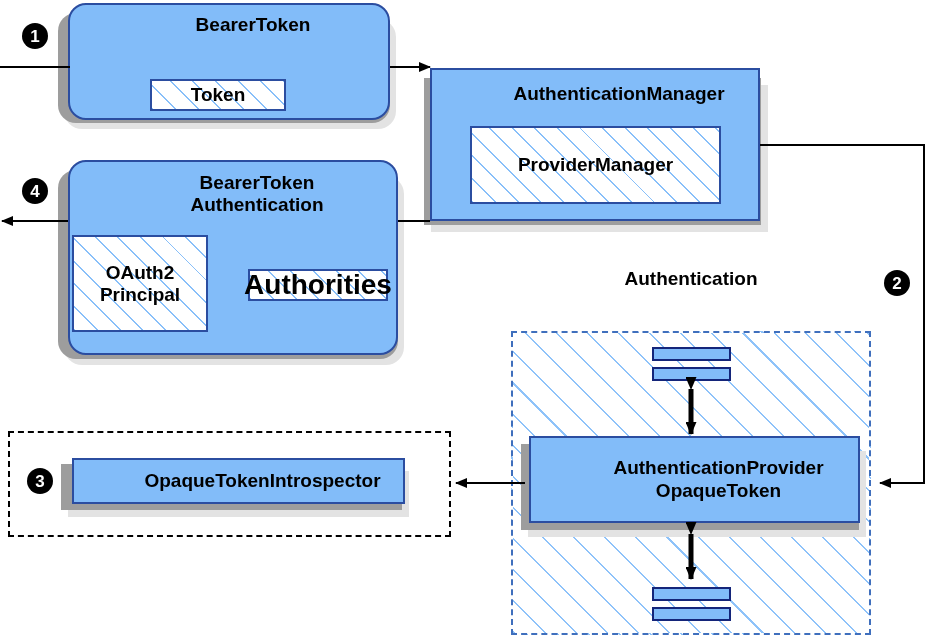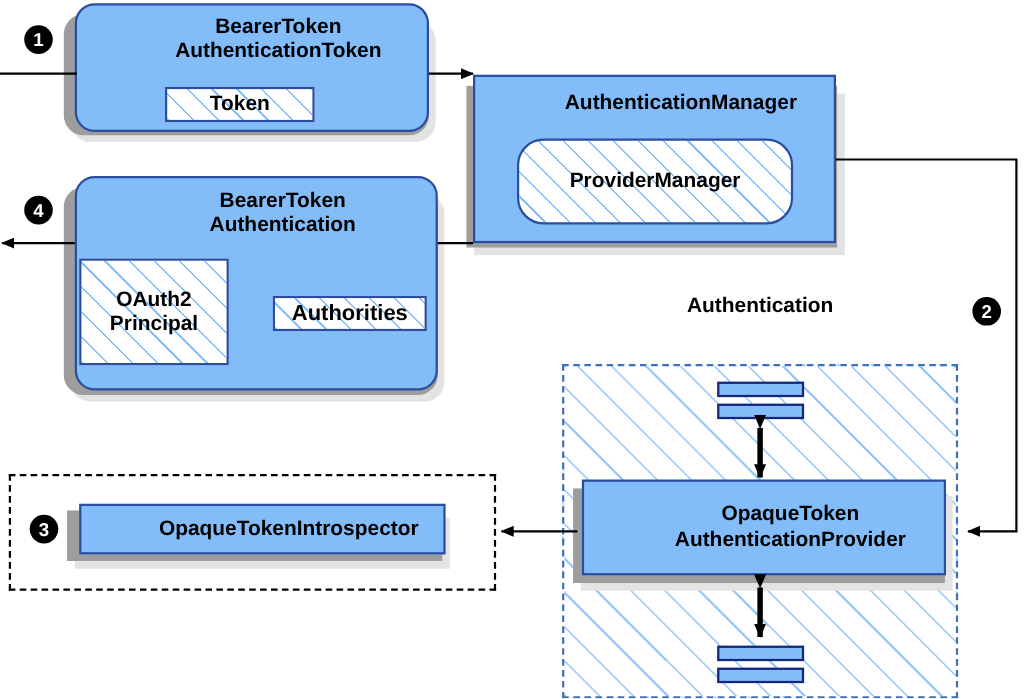--- a/index.html
+++ b/index.html
@@ -169,64 +169,63 @@
 
     <line x1="691" y1="389" x2="691" y2="434" stroke="#000" stroke-width="5" marker-start="url(#arrowUp)" marker-end="url(#arrowDown)"></line>
 
     <line x1="691" y1="534" x2="691" y2="579" stroke="#000" stroke-width="5" marker-start="url(#arrowUp)" marker-end="url(#arrowDown)"></line>
   </svg>
 
   <div class="shadow-dark rounded" style="left:58px; top:13px; width:332px; height:110px;"></div>
   <div class="shadow-light rounded" style="left:64px; top:19px; width:332px; height:110px;"></div>
   <div class="node blue-fill rounded" style="left:68px; top:3px; width:322px; height:117px; padding-top:9px;">
     <div class="title-line n-title">BearerToken</div>
-    <div class="title-line n-title">AuthenticationToken</div>
   </div>
   <div class="hatch-box" style="left:150px; top:79px; width:136px; height:32px; font-size:19px;">
     <span>Token</span>
   </div>
 
   <div class="shadow-dark" style="left:424px; top:78px; width:337px; height:147px;"></div>
   <div class="shadow-light" style="left:431px; top:85px; width:337px; height:147px;"></div>
   <div class="node blue-fill" style="left:430px; top:68px; width:330px; height:153px; padding-top:13px;">
     <div class="title-line n-title">AuthenticationManager</div>
   </div>
-  <div class="hatch-box" style="left:470px; top:126px; width:251px; height:78px; font-size:19px;border-radius:24px;">
+  <div class="hatch-box" style="left:470px; top:126px; width:251px; height:78px; font-size:19px;">
     <span>ProviderManager</span>
   </div>
 
   <div class="shadow-dark rounded" style="left:58px; top:170px; width:340px; height:189px;"></div>
   <div class="shadow-light rounded" style="left:64px; top:176px; width:340px; height:189px;"></div>
   <div class="node blue-fill rounded" style="left:68px; top:160px; width:330px; height:195px; padding-top:10px;">
     <div class="title-line n-title">BearerToken</div>
     <div class="title-line n-title">Authentication</div>
   </div>
   <div class="hatch-box" style="left:72px; top:235px; width:136px; height:97px; font-size:19px; flex-direction:column;">
     <div>OAuth2</div>
     <div>Principal</div>
   </div>
-  <div class="hatch-box" style="left:248px; top:269px; width:140px; height:32px; font-size:20px; z-index:7;">
+  <div class="hatch-box" style="left:248px; top:269px; width:140px; height:32px; font-size:28px; z-index:7;">
     <span>Authorities</span>
   </div>
 
   <div class="label-static" style="left:571px; top:268px; width:240px; font-size:19px;">
     <div>Authentication</div>
   </div>
 
   <div class="bar" style="left:652px; top:347px; width:79px; height:14px;"></div>
   <div class="bar" style="left:652px; top:367px; width:79px; height:14px;"></div>
 
   <div class="bar" style="left:652px; top:587px; width:79px; height:14px;"></div>
   <div class="bar" style="left:652px; top:607px; width:79px; height:14px;"></div>
 
   <div class="shadow-dark" style="left:521px; top:444px; width:338px; height:86px;"></div>
   <div class="shadow-light" style="left:528px; top:451px; width:338px; height:86px;"></div>
   <div class="node blue-fill" style="left:529px; top:436px; width:331px; height:87px; justify-content:center;">
+    <div class="title-line n-title">AuthenticationProvider</div>
     <div class="title-line n-title">OpaqueToken</div>
-    <div class="title-line n-title">AuthenticationProvider</div>
   </div>
 
   <div class="shadow-dark" style="left:61px; top:464px; width:341px; height:46px;"></div>
   <div class="shadow-light" style="left:68px; top:471px; width:341px; height:46px;"></div>
   <div class="node blue-fill" style="left:72px; top:458px; width:333px; height:46px; justify-content:center;align-items:center;">
     <div class="title-line n-title">OpaqueTokenIntrospector</div>
   </div>
 
   <div class="marker" style="left:22px; top:23px;">
     <span>1</span>

